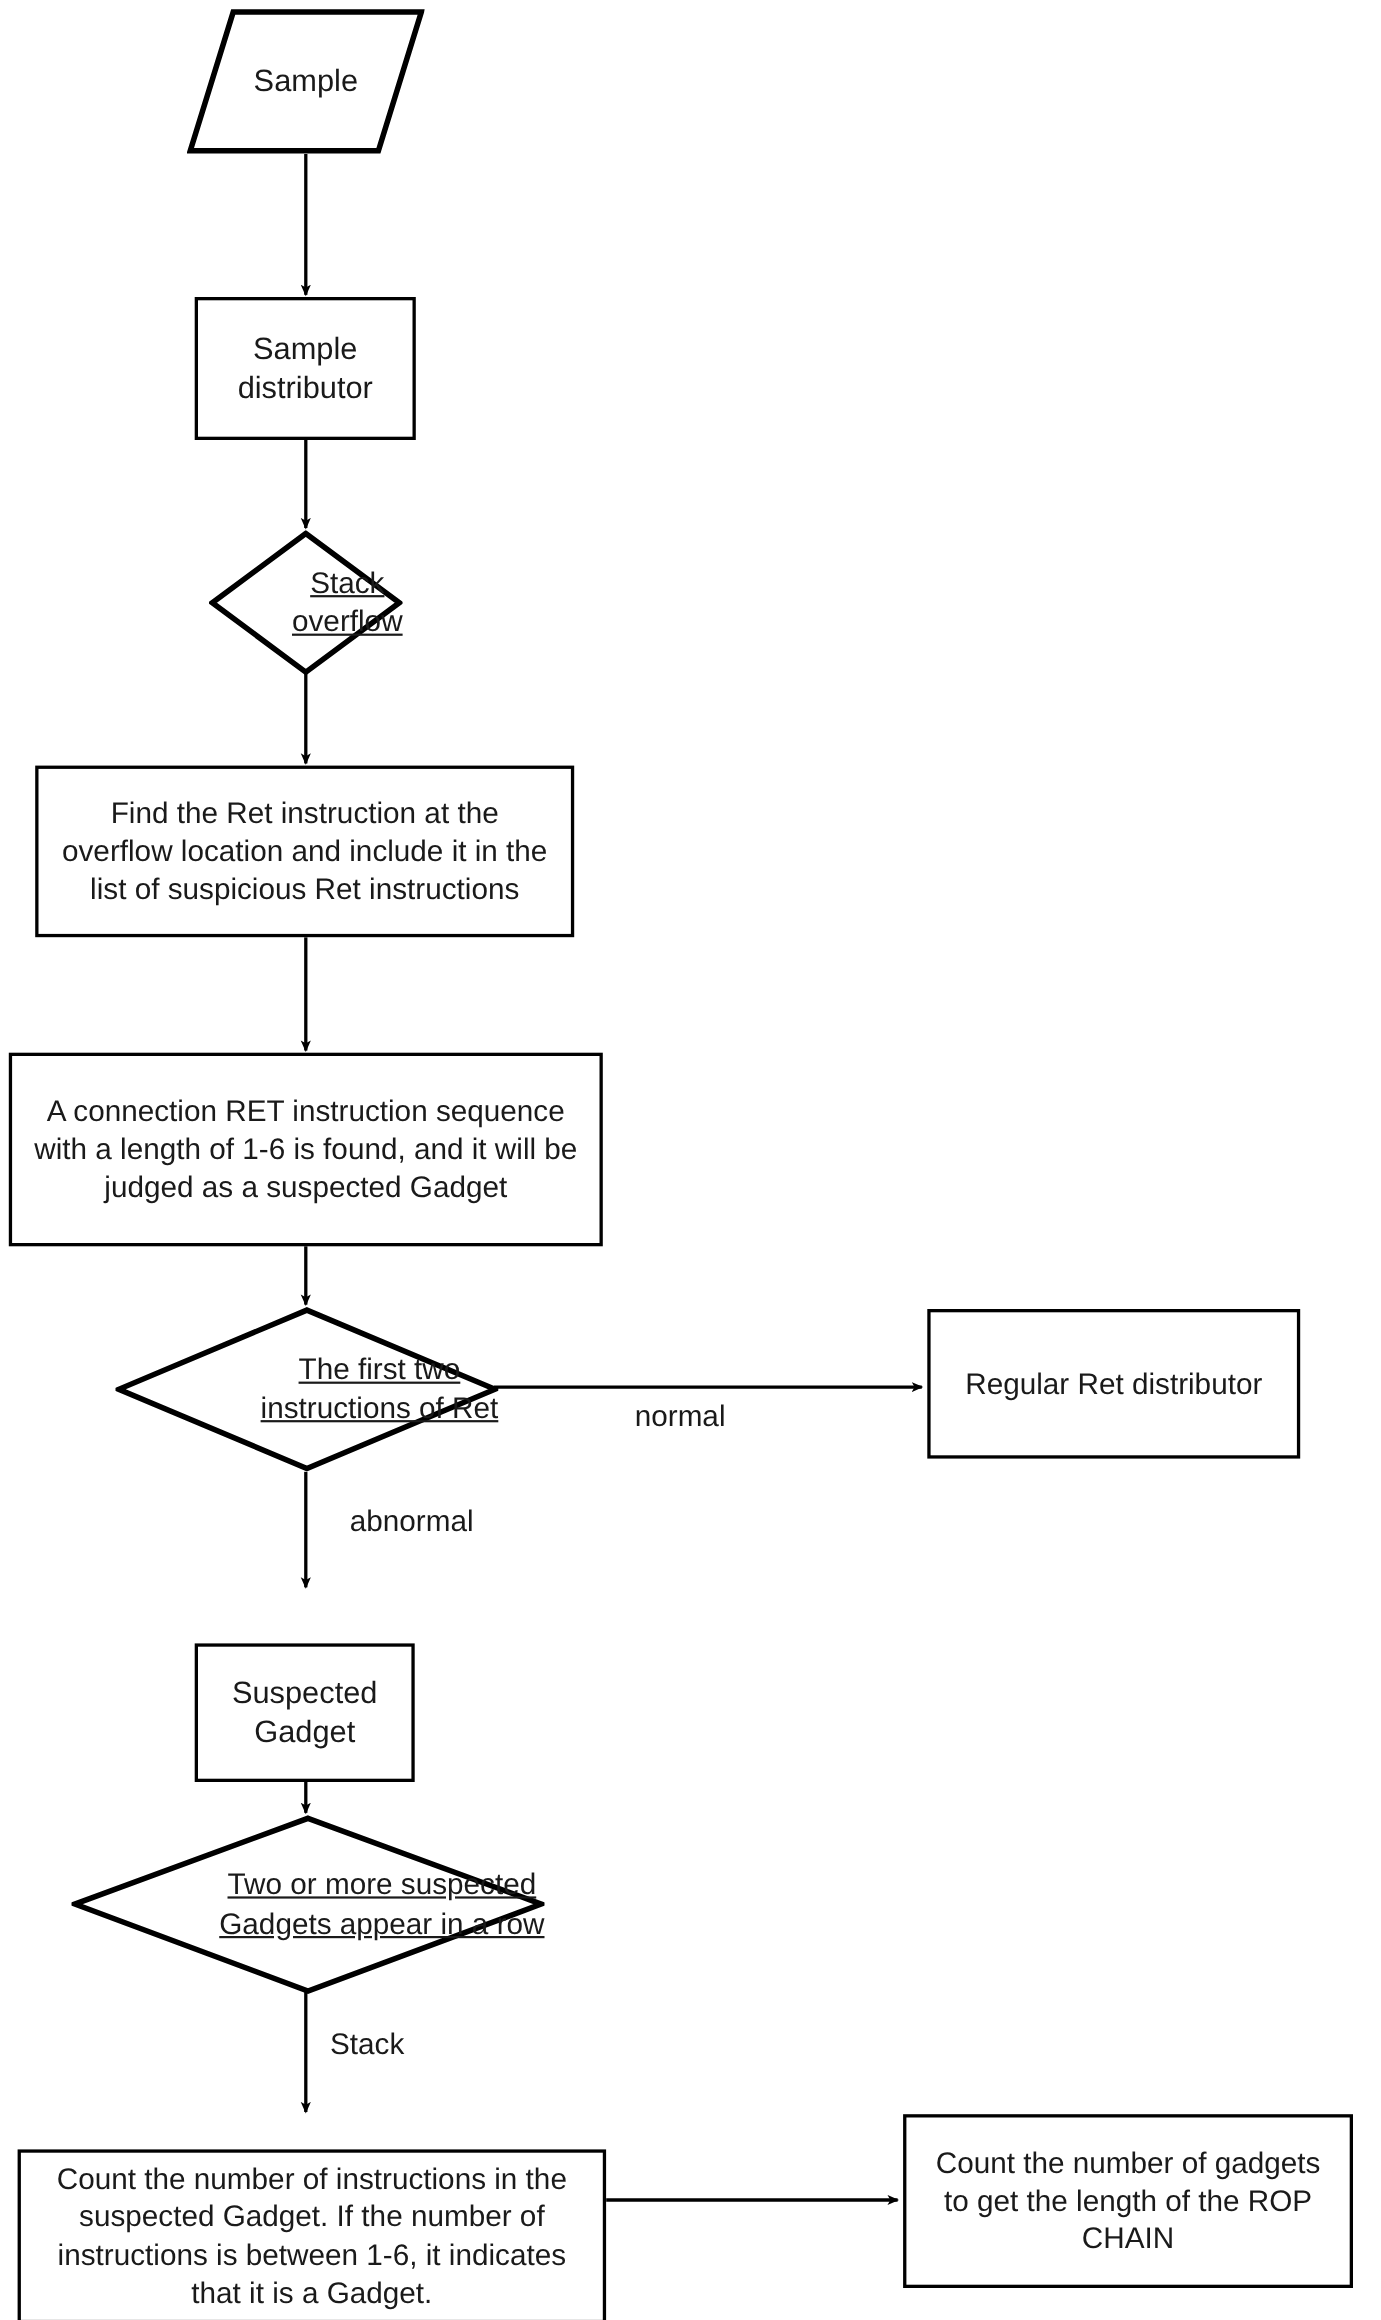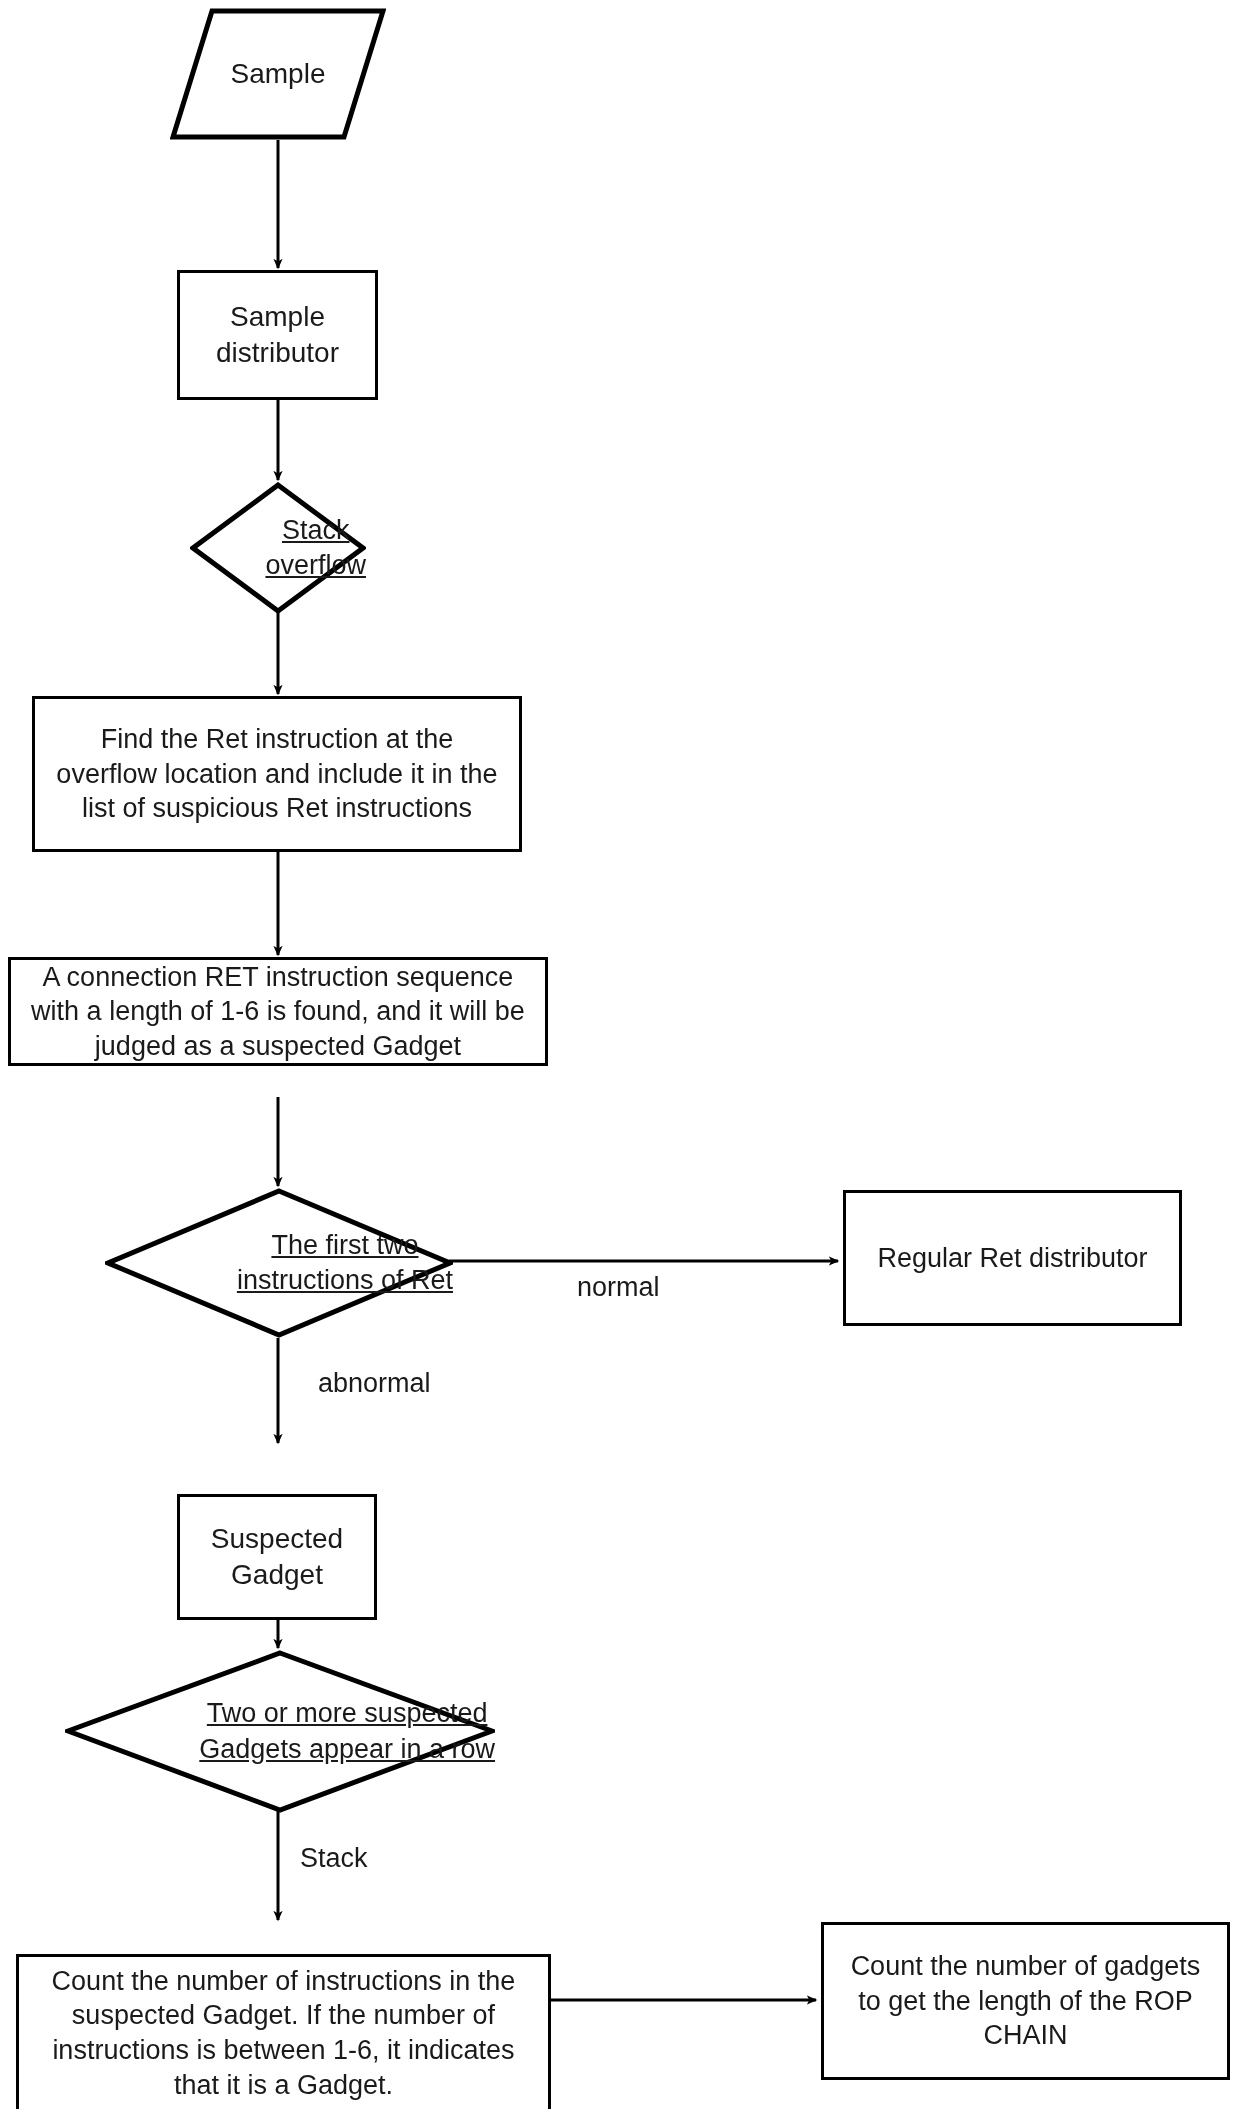--- a/index.html
+++ b/index.html
@@ -127,21 +127,21 @@
         <div>Stack</div>
         <div>overflow</div>
       </div>
     </div>
   </div>
 
   <div class="node proc fs27" style="left:32px;top:696px;width:490px;height:156px;padding:6px 12px;">
     <span>Find the Ret instruction at the overflow location and include it in the list of suspicious Ret instructions</span>
   </div>
 
-  <div class="node proc fs27" style="left:8px;top:957px;width:540px;height:109px;padding:6px 20px;">
+  <div class="node proc fs27" style="left:8px;top:957px;width:540px;height:176px;padding:6px 20px;">
     <span>A connection RET instruction sequence with a length of 1-6 is found, and it will be judged as a suspected Gadget</span>
   </div>
 
   <div class="dia-wrap" style="left:105px;top:1188px;width:348px;height:150px;">
     <svg width="348" height="150" viewBox="0 0 348 150">
       <polygon points="174,3 345,75 174,147 3,75" fill="#ffffff" stroke="#000000" stroke-width="5"></polygon>
     </svg>
     <div class="dia-label fs27">
       <div>
         <div>The first two</div>

